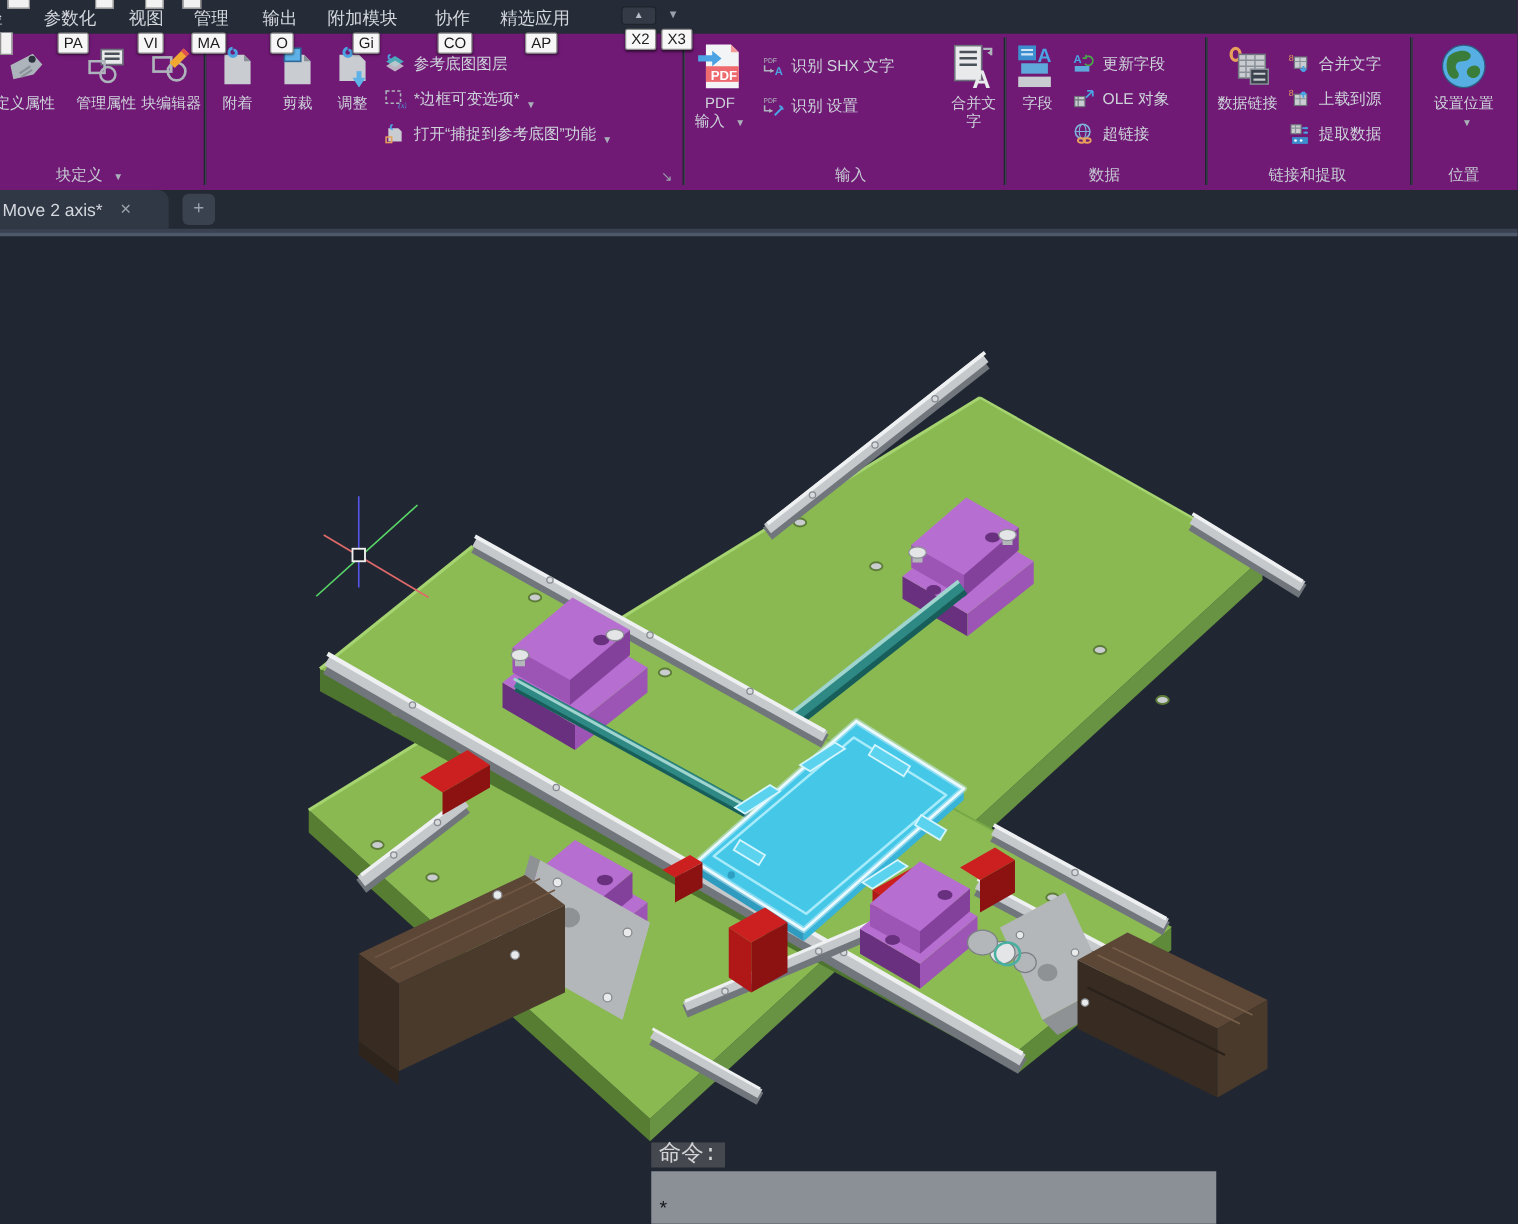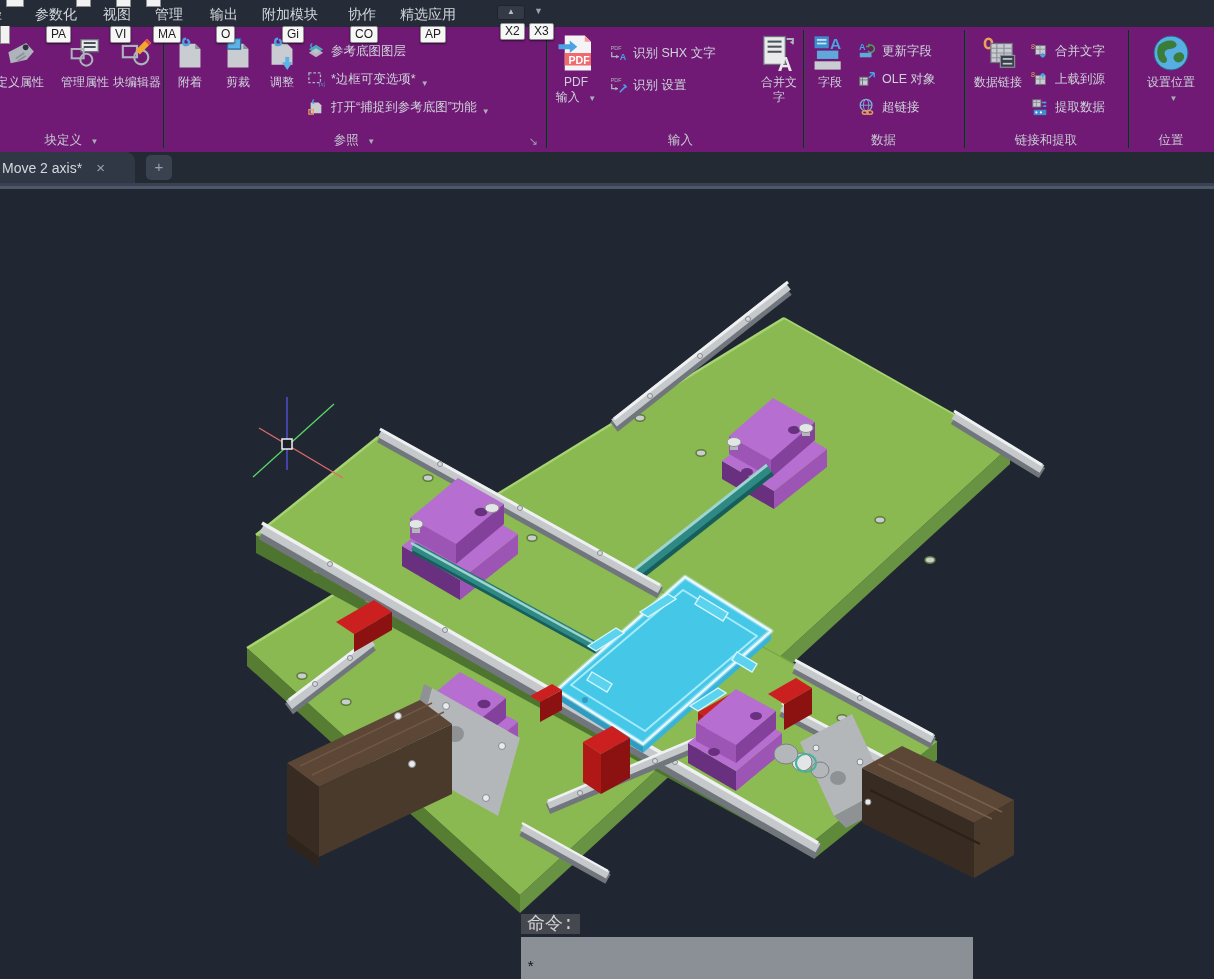--- a/index.html
+++ b/index.html
@@ -428,21 +428,20 @@
       <span class="ic">
         <svg width="18" height="16" viewBox="0 0 20 18">
             <path d="M4 4 H13 L16 7 V16 H4 Z" fill="#c9ccd0"></path>
             <path d="M8 1 C5.5 1 5.5 5 8 5" fill="none" stroke="#4ba3e3" stroke-width="1.6"></path>
             <rect x="2" y="12" width="5" height="5" fill="none" stroke="#e8a15a" stroke-width="1.4"></rect>
           </svg>
       </span>
       <span>打开“捕捉到参考底图”功能</span>
         <span class="carr">▼</span>
     </div>
-    <div class="ptitle"><span>参照</span> <span class="carr">▼</span></div>
     <div class="launcher" style="right:8px;bottom:4px">↘</div>
   </div>
   <div class="psep" style="left:546px"></div>
 
   <div class="panel" style="left:546px;width:269px">
     <div class="bigbtn" style="left:6px;width:48px">
       <div class="ic">
         <svg width="38" height="40" viewBox="0 0 30 32">
             <path d="M6 2 H22 L27 7 V30 H6 Z" fill="#f3f4f5"></path>
             <path d="M22 2 L27 7 H22 Z" fill="#f29a9a"></path>

